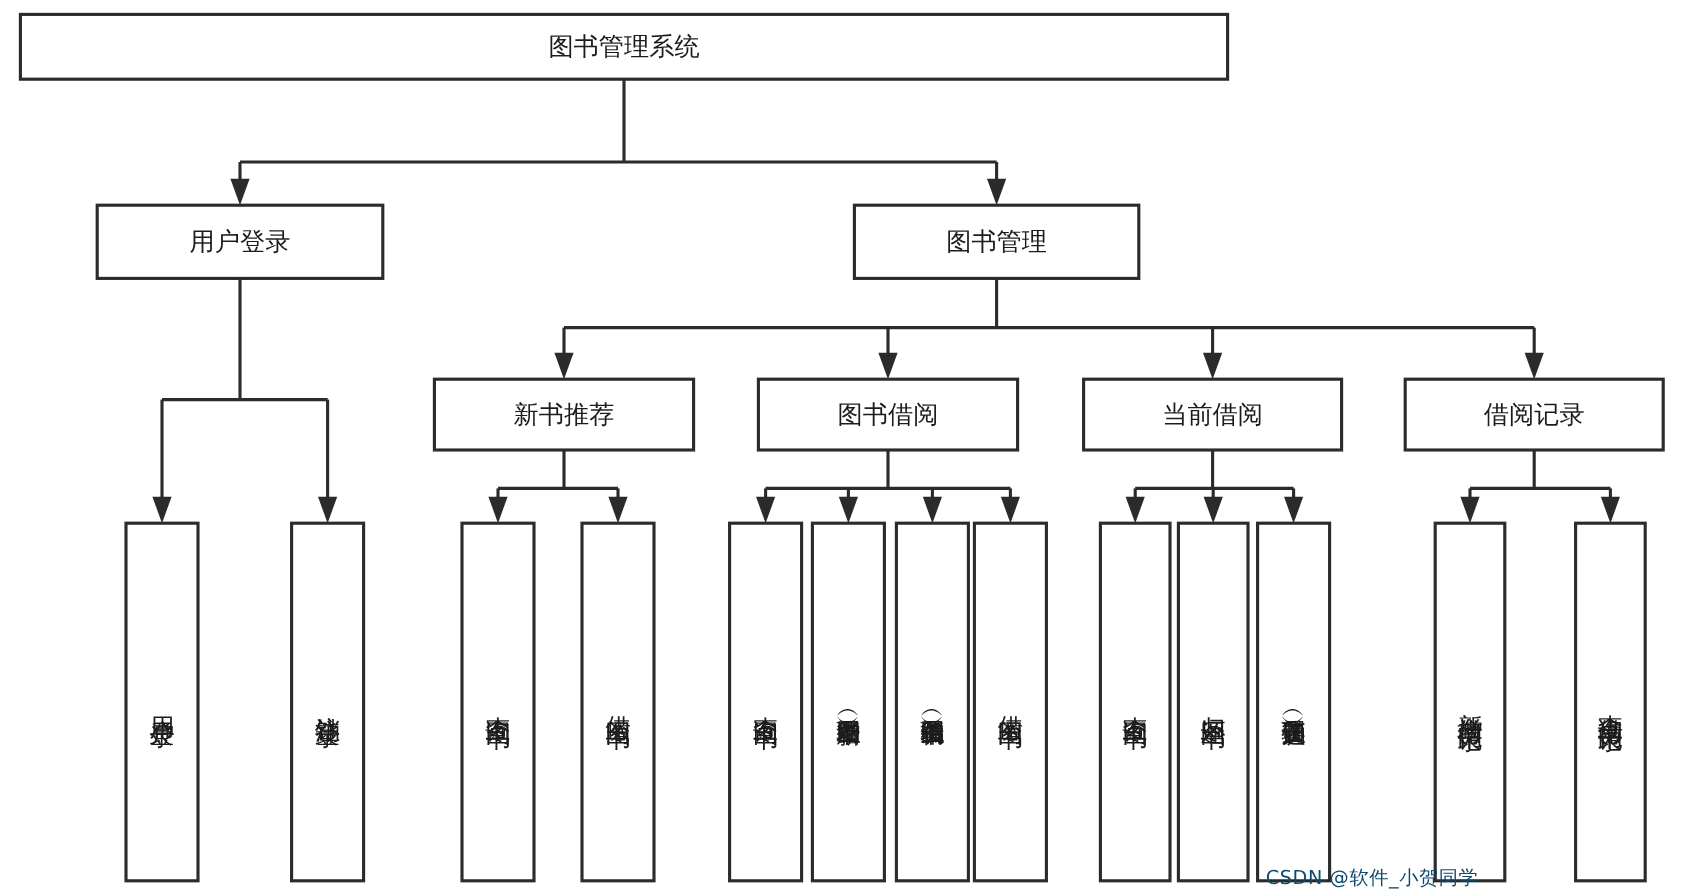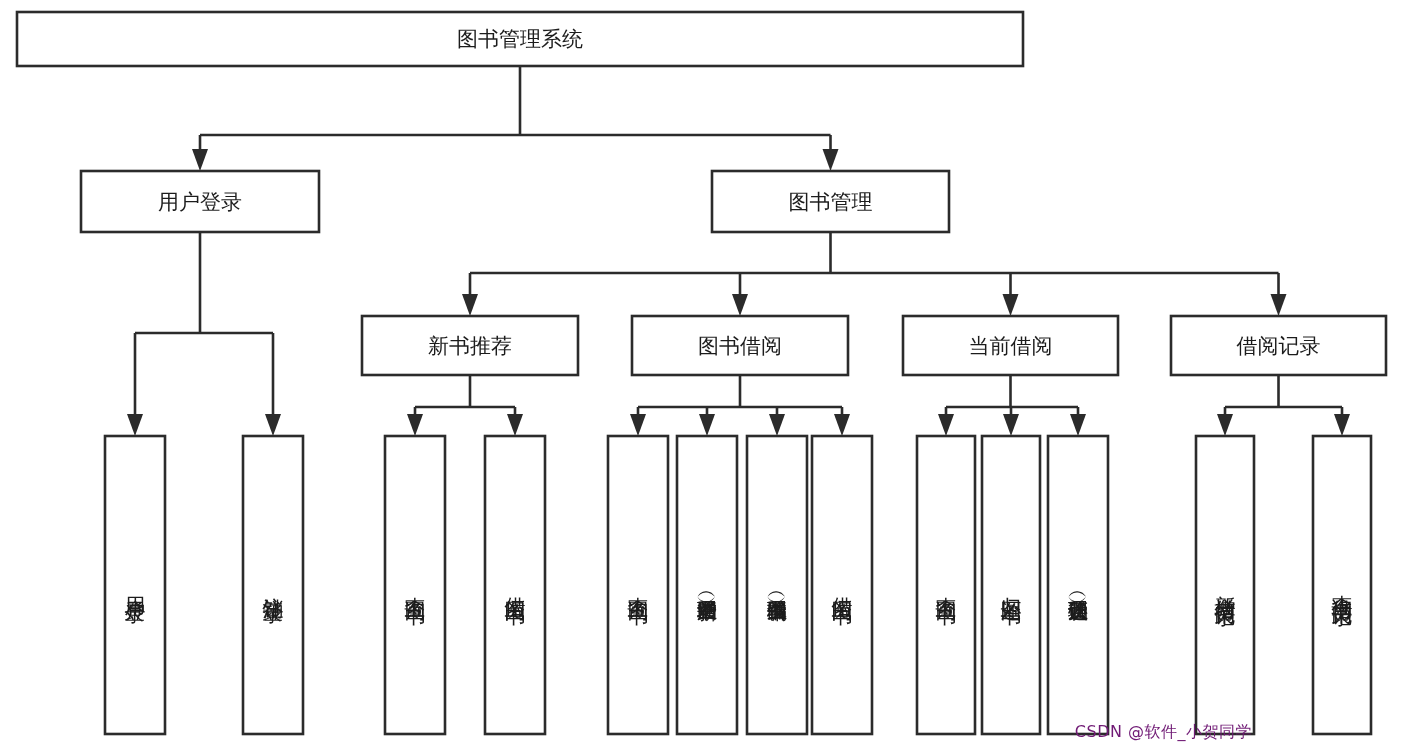--- a/index.html
+++ b/index.html
@@ -11,21 +11,20 @@
     width: 1405px;
     height: 747px;
     font-family: "DejaVu Sans", "Liberation Sans", sans-serif;
     overflow: hidden;
     position: relative;
   }
   #diagram-root {
     position: relative;
     width: 1240px;
     height: 747px;
-    padding-left: 20px;
   }
   svg.flow {
     position: absolute;
     left: 0;
     top: 0;
     width: 1405px;
     height: 747px;
     display: block;
   }
   .node-rect {
@@ -67,21 +66,21 @@
     color: #1c1c1c;
     white-space: nowrap;
     text-align: center;
   }
   .watermark {
     position: absolute;
     right: 8px;
     bottom: 4px;
     font-family: "DejaVu Sans", "Liberation Sans", sans-serif;
     font-size: 16px;
-    color: #701a75;
+    color: #0c4a6e;
     letter-spacing: 0.5px;
     white-space: nowrap;
   }
 </style>
 </head>
 <body>
 
 <div id="diagram-root">
   <svg class="flow" viewBox="0 0 1405 747">
     <g id="links-layer">

